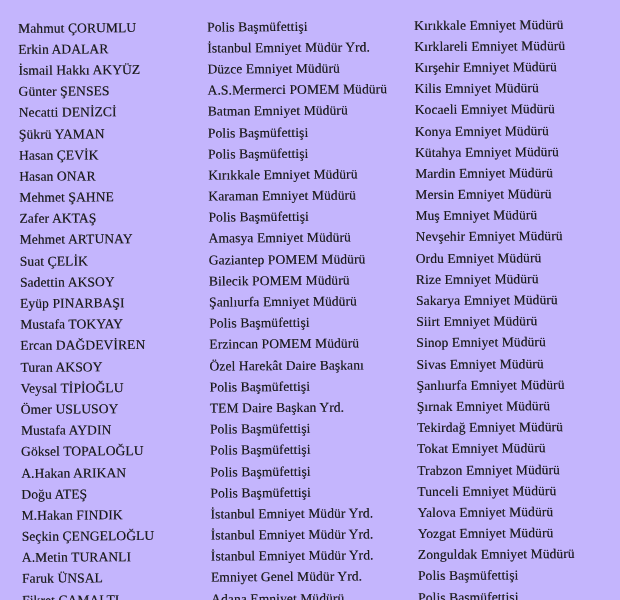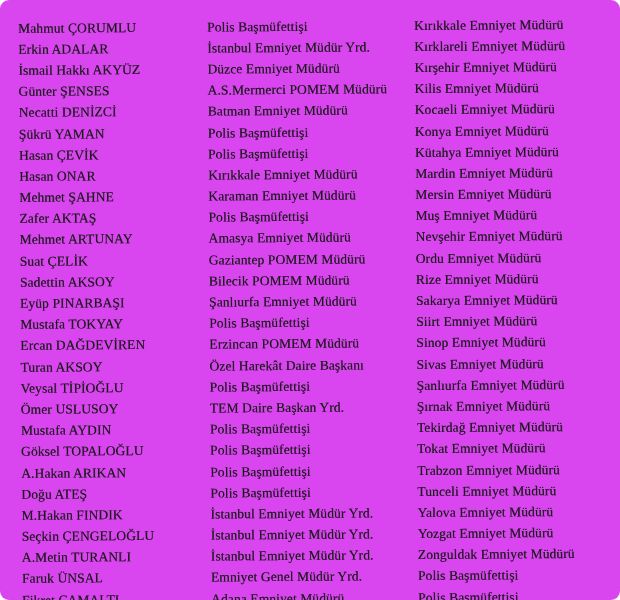--- a/index.html
+++ b/index.html
@@ -4,25 +4,24 @@
 <style>
   html, body {
     margin: 0;
     padding: 0;
     background: #ffffff;
   }
   .page {
     position: relative;
     width: 620px;
     height: 600px;
-    background: #d946ef;
+    background: #c4b5fd;
     overflow: hidden;
     font-family: "Liberation Serif", "DejaVu Serif", serif;
     color: #1a1a1a;
-    border-radius: 9px;
   }
   .list {
     position: absolute;
     left: 0;
     top: 18px;
     width: 620px;
     transform: rotate(-0.4deg);
     transform-origin: 0 0;
   }
   .row {

